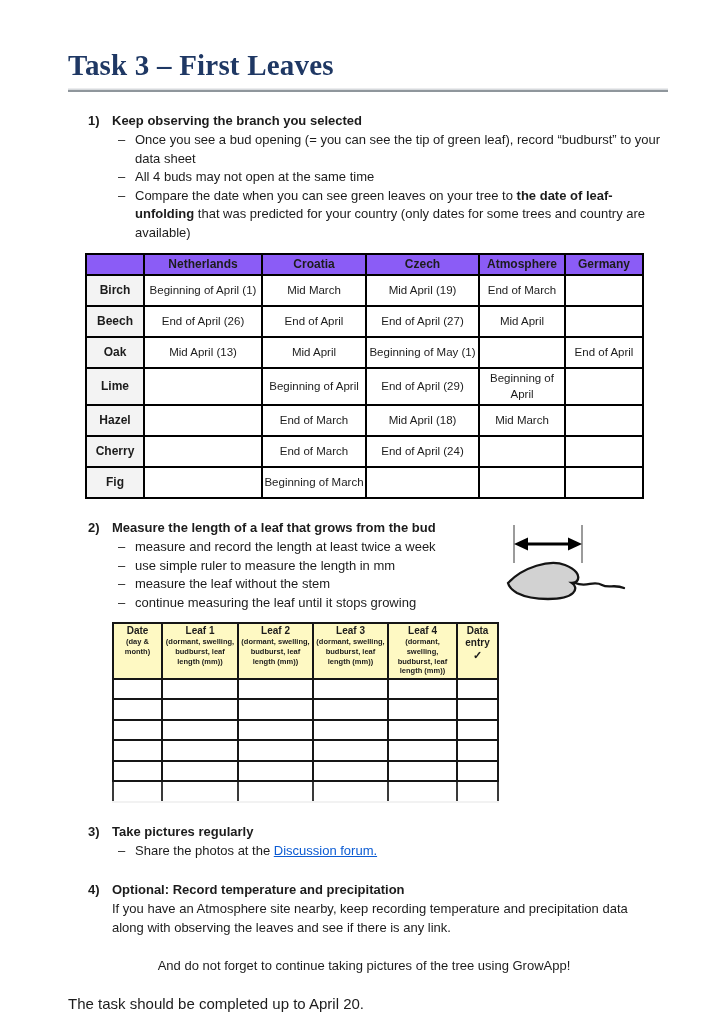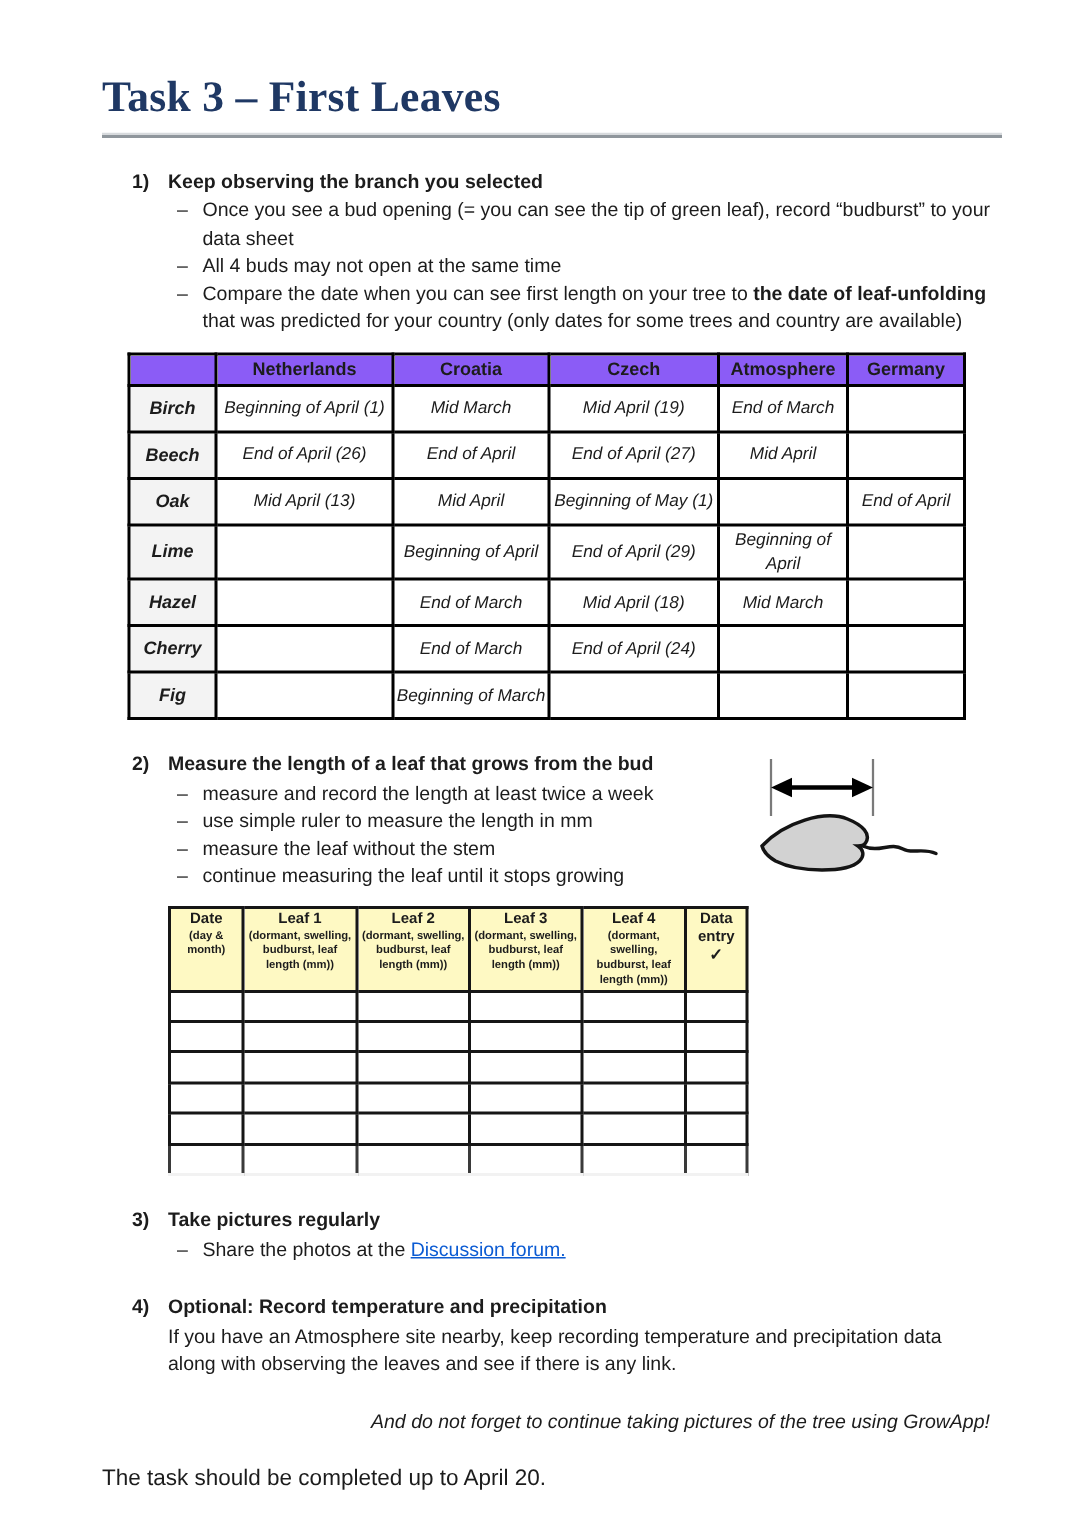--- a/index.html
+++ b/index.html
@@ -47,21 +47,21 @@
     font-size:11.5px;
     text-align:center;
   }
   table.dates-table th, table.dates-table td{
     border:2px solid #000;
     padding:1px 1px;
     vertical-align:middle;
     overflow:hidden;
   }
   table.dates-table th{height:16px;font-size:12px;background:#8b5cf6;font-weight:700;}
-  table.dates-table td{height:27px;font-style:italic;}
+  table.dates-table td{height:27px;}
   table.dates-table td.tree{font-weight:700;background:#f3f3f3;font-size:12px;}
 
   .leaf-diagram{position:absolute;left:505px;top:6px;}
 
   table.greenup{
     margin:10px 0 0 112px;
     border-collapse:collapse;
     table-layout:fixed;
     width:385px;
     text-align:center;
@@ -72,21 +72,21 @@
   .g-lbl{font-weight:700;font-size:10px;line-height:1.2;}
   .g-sub{font-weight:700;font-size:7.5px;line-height:1.3;}
   .g-check{font-size:11px;line-height:1.2;font-weight:700;}
   table.greenup tr.erow td{height:10px;}
   table.greenup tr.prow td{
     height:6px;
     border-left:2px solid #3a3a3a;border-right:2px solid #3a3a3a;
     border-bottom:2px solid #f2f2f2;
   }
 
-  .note-italic{margin:20px 64px 0 68px;text-align:right;font-style:italic;font-size:13px;}
+  .note-italic{margin:20px 64px 0 68px;text-align:center;font-size:13px;}
   .deadline{margin:18px 64px 0 68px;text-align:left;font-weight:400;font-size:15px;}
 </style>
 </head>
 <body>
 
 <div class="page">
 
   <h1 class="doc-title">Task 3 – First Leaves</h1>
   <div class="title-rule"></div>
 
@@ -98,21 +98,21 @@
       <div class="bullet">
         <span class="dash">–</span>
         <span class="b-text"><span>Once you see a bud opening (= you can see the tip of green leaf), record “budburst” to your data sheet</span></span>
       </div>
       <div class="bullet">
         <span class="dash">–</span>
         <span class="b-text"><span>All 4 buds may not open at the same time</span></span>
       </div>
       <div class="bullet">
         <span class="dash">–</span>
-        <span class="b-text"><span>Compare the date when you can see first length on your tree to </span><b>the date of leaf-unfolding</b><span> that was predicted for your country (only dates for some trees and country are available)</span></span>
+        <span class="b-text"><span>Compare the date when you can see green leaves on your tree to </span><b>the date of leaf-unfolding</b><span> that was predicted for your country (only dates for some trees and country are available)</span></span>
       </div>
     </section>
 
   <table class="dates-table">
     <colgroup>
       <col style="width:58px">
         <col style="width:118px">
         <col style="width:104px">
       <col style="width:113px">
         <col style="width:86px">

